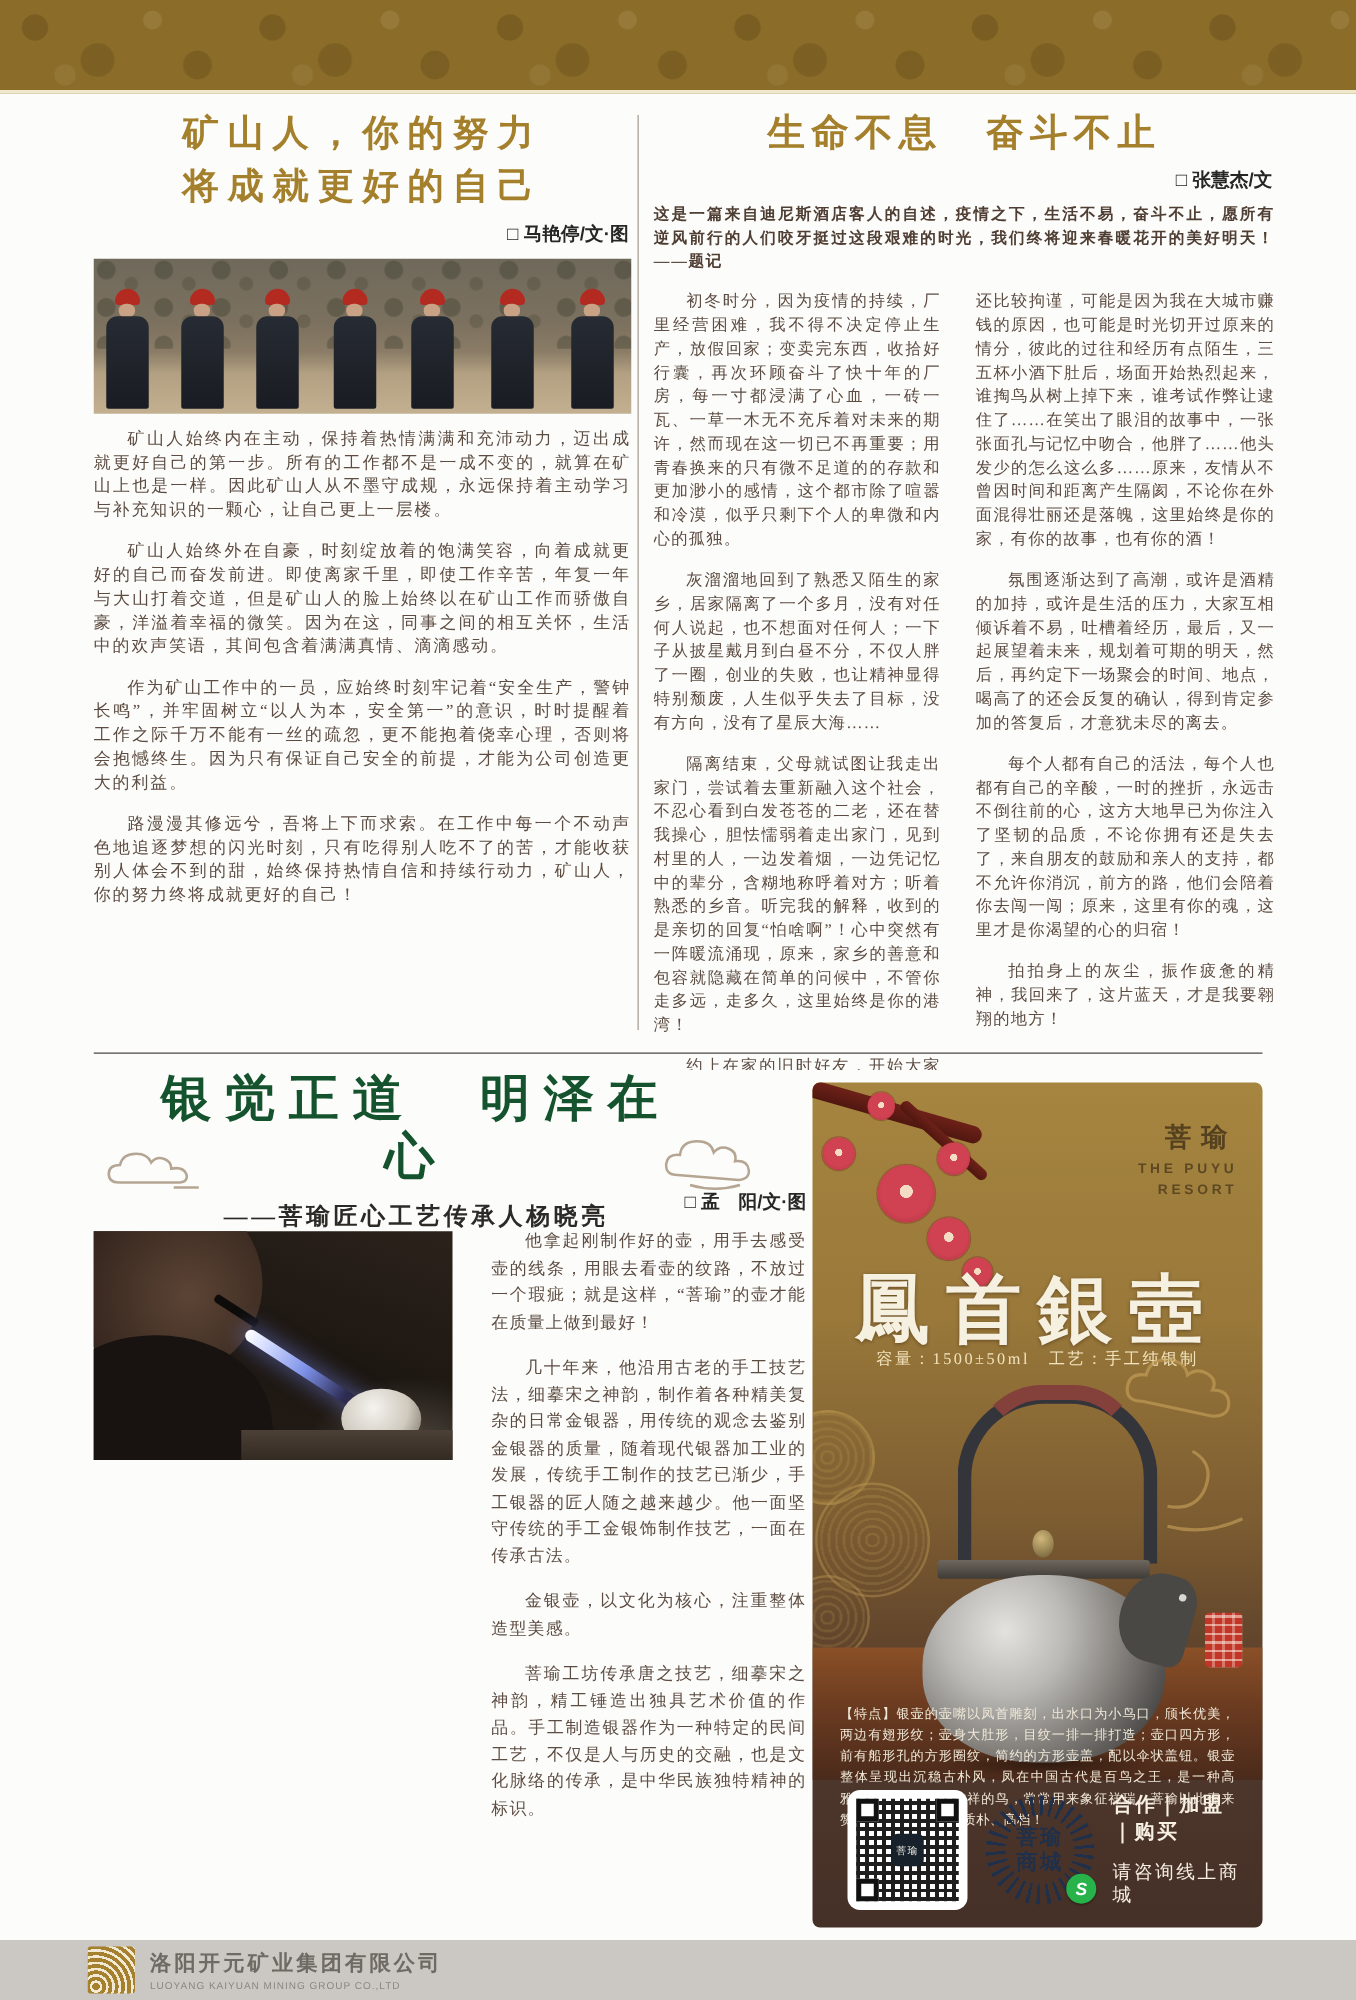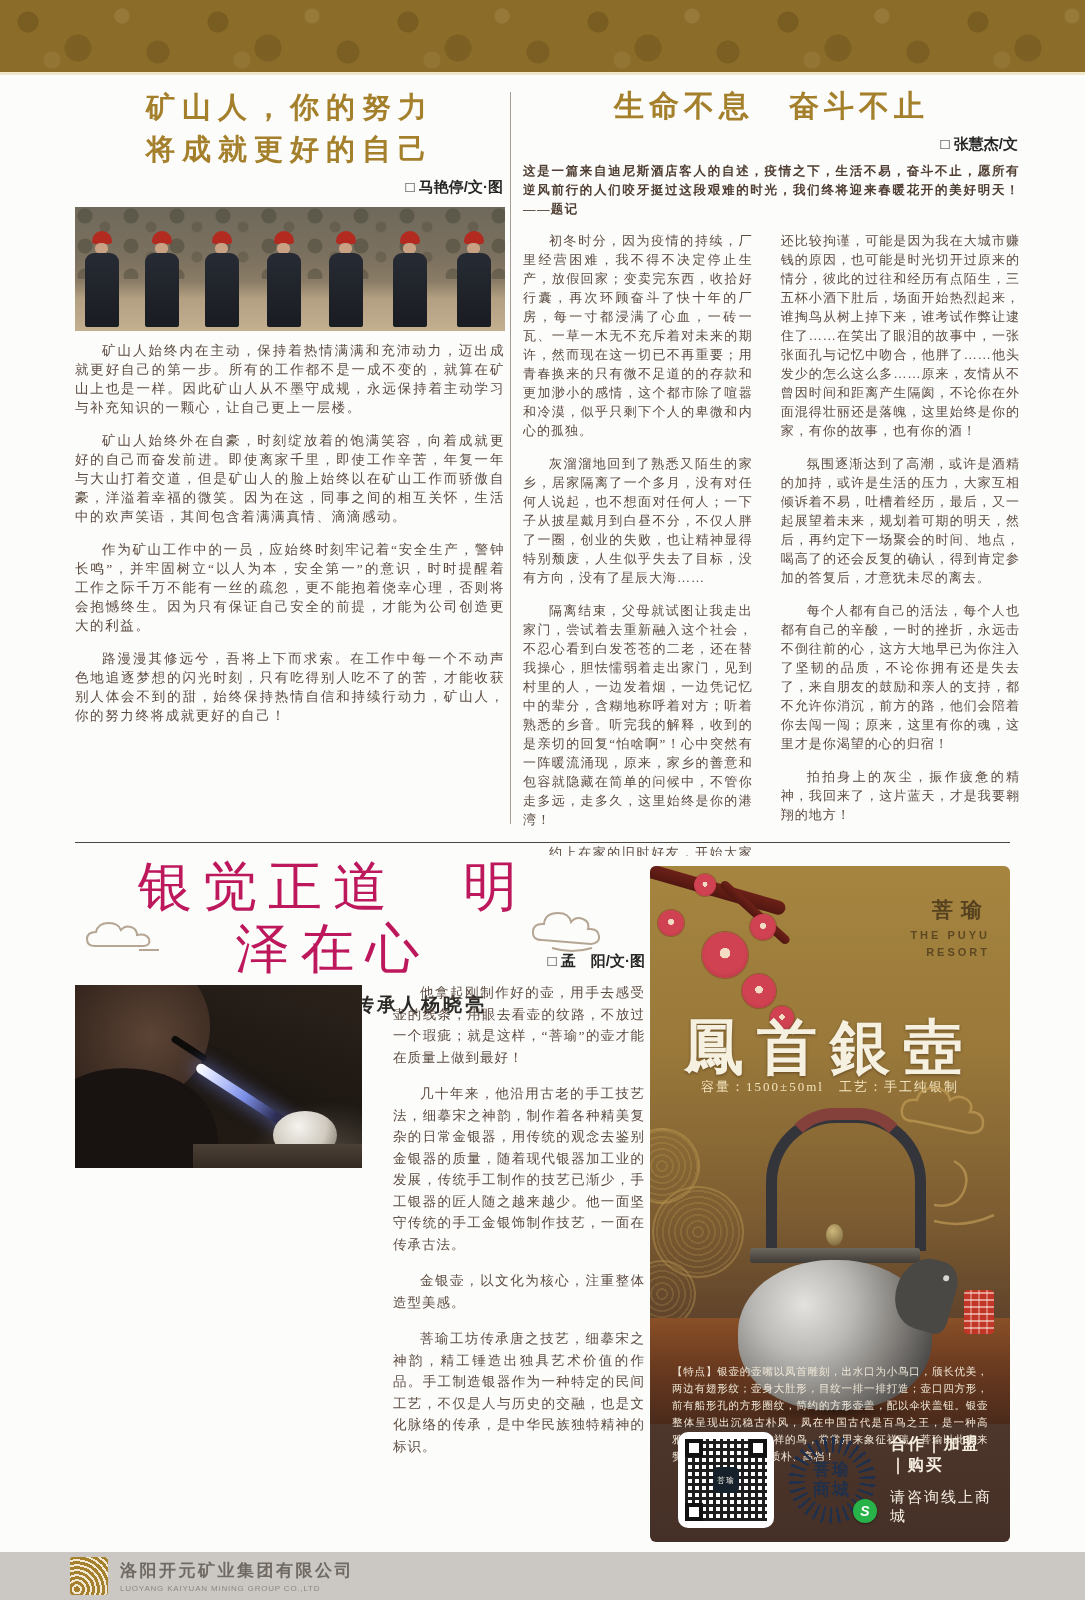--- a/index.html
+++ b/index.html
@@ -49,21 +49,21 @@
   .article-life .a-title{font-size:30px;letter-spacing:5px;}
   .article-life .byline{margin:8px 2px 8px 0;}
   .intro-p{font-size:12.5px;line-height:19px;letter-spacing:1.4px;color:#4f3e33;font-weight:700;
            text-align:justify;margin:0 0 12px;}
   .cols{display:flex;gap:28px;height:625px;overflow:hidden;}
   .colA{width:238px;} .colB{width:248px;}
   .cols .body-p{font-size:13px;line-height:19px;letter-spacing:1px;margin-bottom:14px;}
 
   
   .f-titlebox{position:absolute;left:108px;top:856px;width:450px;text-align:center;}
-  .f-calli{font-size:54px;font-weight:400;color:#be185d;letter-spacing:11px;line-height:1.15;}
+  .f-calli{font-size:40px;font-weight:700;color:#14532d;letter-spacing:11px;line-height:1.15;}
   .f-sub{font-size:19px;font-weight:700;color:#2c2a26;letter-spacing:3px;margin-top:12px;}
   .cloud{position:absolute;}
   .cloud svg{display:block;}
 
   .f-byline{position:absolute;left:393px;top:952px;width:252px;}
   .photo-torch{position:absolute;left:75px;top:985px;width:287px;height:183px;overflow:hidden;
     background:radial-gradient(ellipse 130px 90px at 88% 94%, rgba(205,195,178,.28), transparent 62%),
                linear-gradient(200deg,#2b221b 0%,#1d1712 48%,#251d16 100%);}
   .pt-head{position:absolute;left:-20px;top:-34px;width:155px;height:152px;border-radius:50%;
     background:radial-gradient(circle at 62% 56%,#5c4435,#33241c 72%);}

